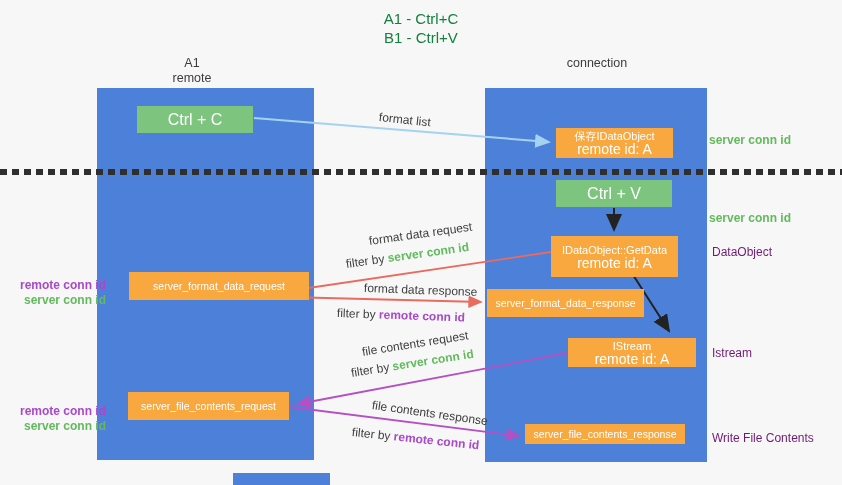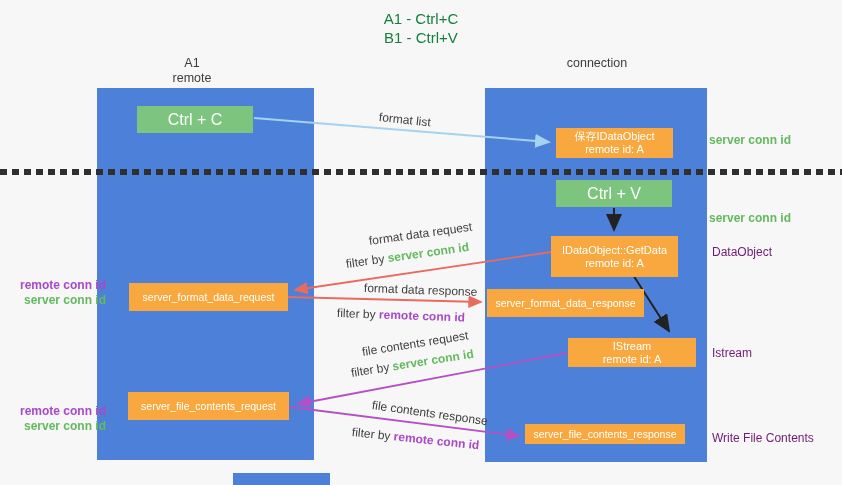--- a/index.html
+++ b/index.html
@@ -28,28 +28,28 @@
     background:repeating-linear-gradient(90deg,#2f2f2f 0 7px,transparent 7px 12px);
   }
   .node {
     position:absolute; display:flex; flex-direction:column;
     align-items:center; justify-content:center;
     color:#ffffff; text-align:center; white-space:nowrap;
   }
   .node.green  { background:#7dc47e; font-size:16px; }
   .node.orange { background:#f8a83f; }
   .node .l1 { font-size:11px; line-height:13px; }
-  .node .l2 { font-size:11px; line-height:13px; }
+  .node .l2 { font-size:14px; line-height:13px; }
   .node.single { font-size:10.5px; }
   .n-ctrl-c   { left:137px; top:106px; width:116px; height:27px; }
   .n-ctrl-v   { left:556px; top:180px; width:116px; height:27px; }
   .n-save     { left:556px; top:128px; width:117px; height:30px; }
   .n-getdata  { left:551px; top:236px; width:127px; height:41px; }
   .n-istream  { left:568px; top:338px; width:128px; height:29px; }
-  .n-fmt-req  { left:129px; top:283px; width:159px; height:28px; }
+  .n-fmt-req  { left:129px; top:272px; width:180px; height:28px; }
   .n-fmt-resp { left:487px; top:289px; width:157px; height:28px; }
   .n-file-req { left:128px; top:392px; width:161px; height:28px; }
   .n-file-resp{ left:525px; top:424px; width:160px; height:20px; }
   .arrow-label {
     position:absolute; font-size:12px; color:#3f3f3f; white-space:nowrap;
     transform-origin:left center;
   }
   .k-green  { color:#62ba5d; font-weight:bold; }
   .k-purple { color:#a849c8; font-weight:bold; }
   .side-label { position:absolute; font-size:12px; white-space:nowrap; }

